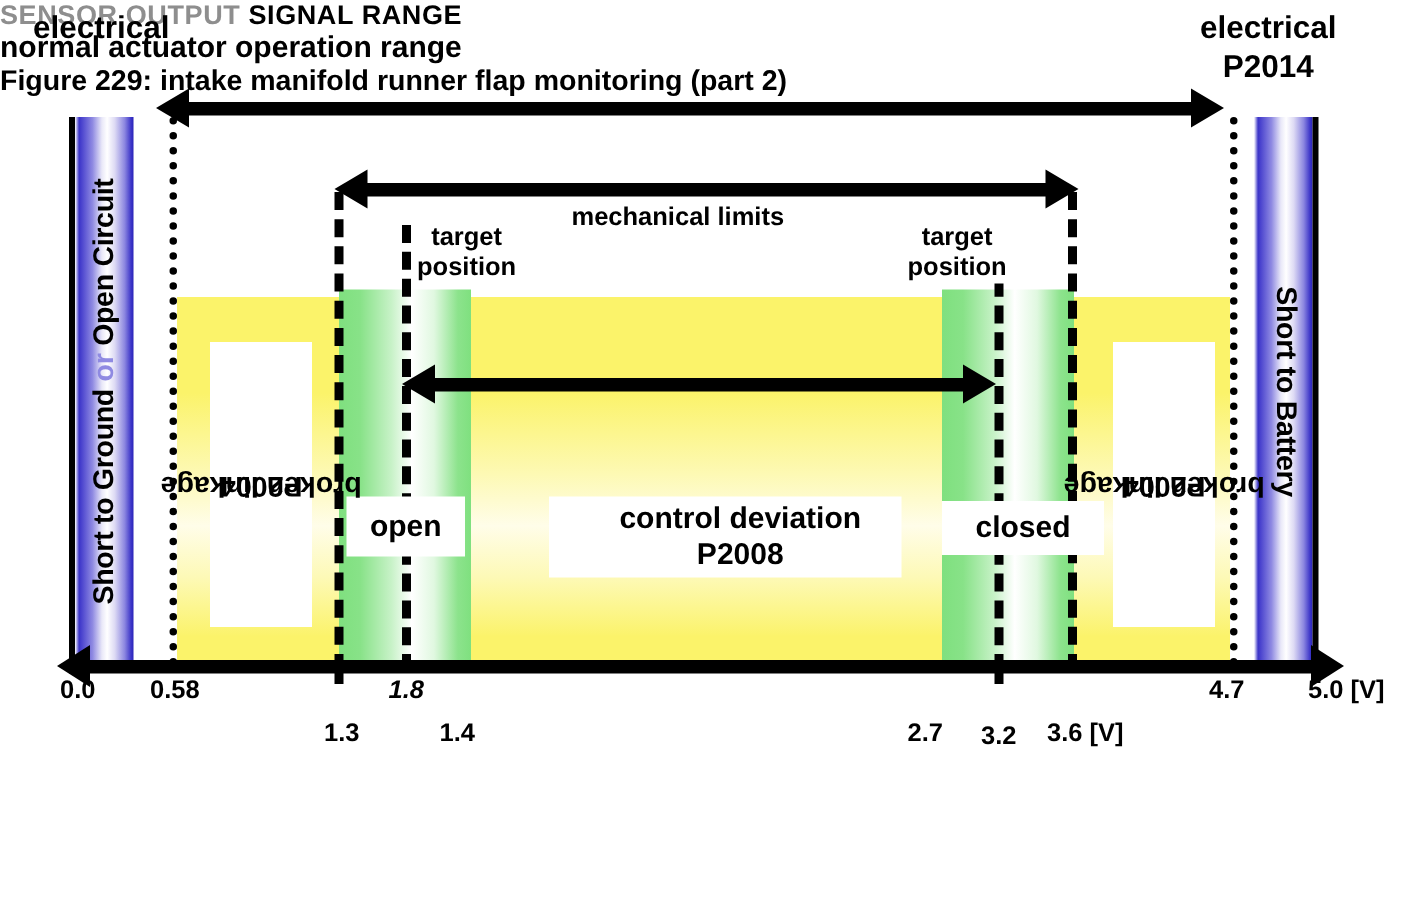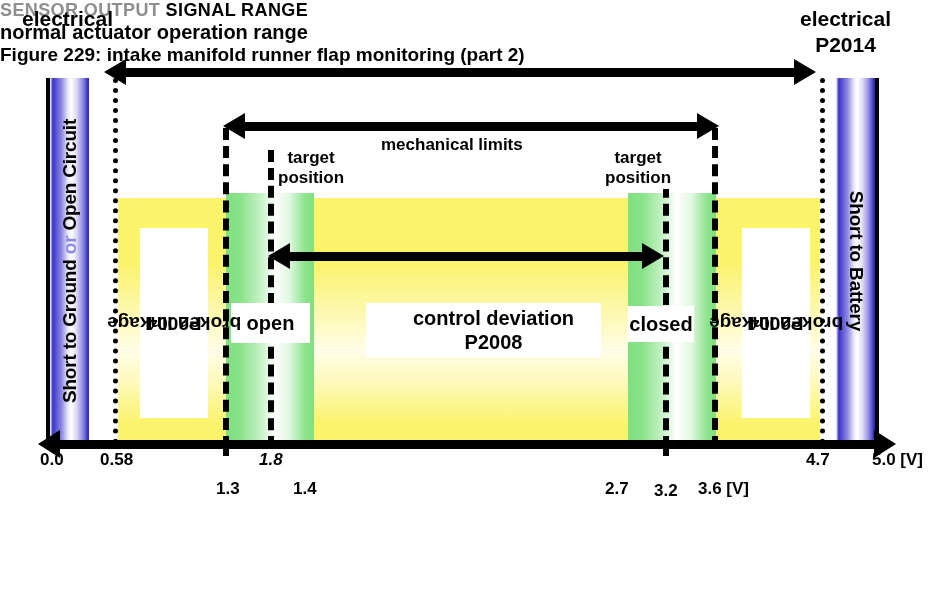--- a/index.html
+++ b/index.html
@@ -81,24 +81,24 @@
   #label-mech{left:381px;top:99px;font-size:17px;margin-top:36px;}
 
   .target-pos{position:absolute;font-size:17px;font-weight:bold;text-align:center;line-height:1.2;
     background:#fff;}
   #target-left{left:278px;top:148px;}
   #target-right{left:605px;top:148px;}
 
   #label-normal-range{left:290px;top:219px;font-size:20px;font-weight:bold;white-space:nowrap;}
 
   .whitebox{position:absolute;background:#ffffff;display:flex;align-items:center;justify-content:center;
-    text-align:center;font-weight:bold;line-height:1.2;}
+    text-align:center;font-weight:bold;line-height:1.2;margin-top:28px;}
 
   #box-open{left:231px;top:303px;width:79px;height:40px;font-size:20px;}
-  #box-closed{left:628px;top:306px;width:66px;height:36px;font-size:20px;}
+  #box-closed{left:628px;top:306px;width:108px;height:36px;font-size:20px;}
   #box-control{left:366px;top:303px;width:215px;height:54px;font-size:20px;padding-left:20px;}
 
   .linkage{position:absolute;background:#ffffff;font-size:19px;font-weight:bold;line-height:1.25;}
   .linkage span{position:absolute;left:50%;top:50%;white-space:nowrap;text-align:center;
     transform:translate(-50%,-50%) rotate(-90deg);}
   #linkage-left{left:140px;top:228px;width:68px;height:190px;}
   #linkage-right{left:742px;top:228px;width:68px;height:190px;}
 
   #label-ecm-range{left:329px;top:504px;font-size:20px;font-weight:bold;letter-spacing:0.4px;}
   #label-ecm-range .gray{color:#8e8e8e;}

